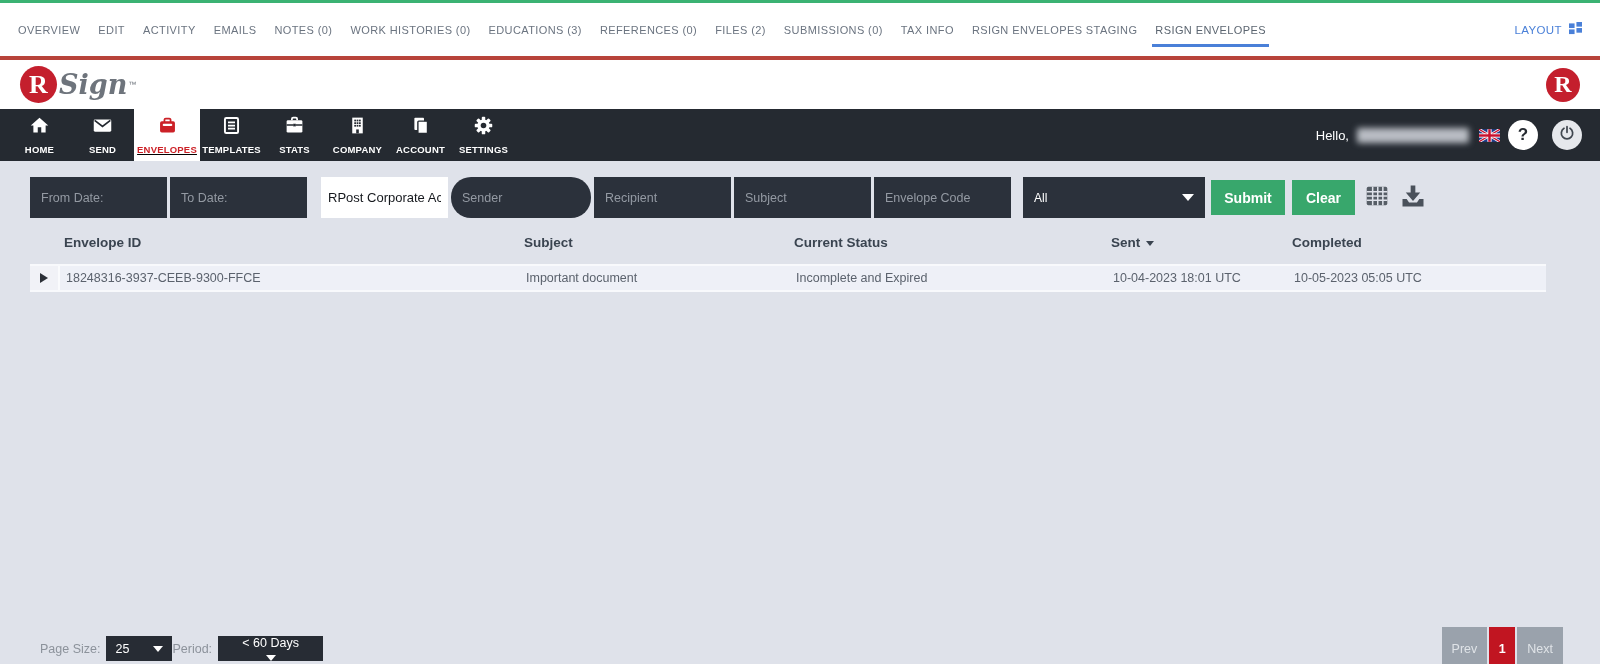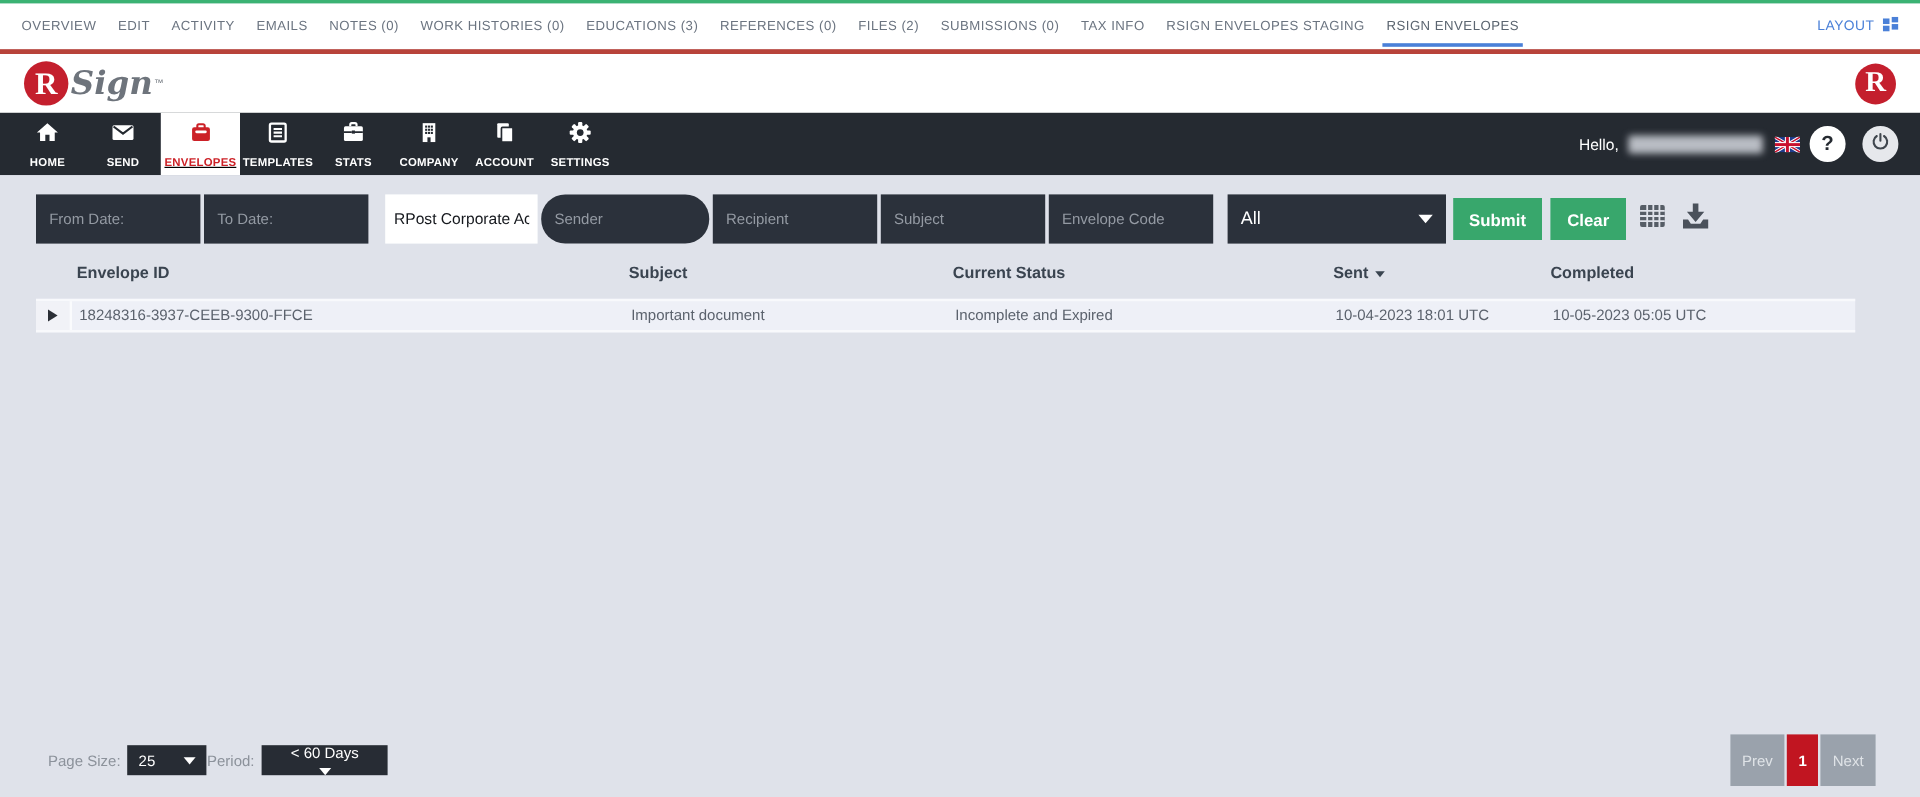--- a/index.html
+++ b/index.html
@@ -1,21 +1,21 @@
 <!DOCTYPE html>
 <html><head>
 <meta charset="utf-8">
 <style>
   * { box-sizing: border-box; margin: 0; padding: 0; }
   html,body { width:1600px; height:664px; overflow:hidden; }
   body { font-family:"Liberation Sans", sans-serif; background:#dfe2ea; }
 
   
   .green-line { height:3px; background:#3bb273; }
-  .crm-nav { height:38px; background:#ffffff; display:flex; align-items:center; padding:0 18px; }
+  .crm-nav { height:53px; background:#ffffff; display:flex; align-items:center; padding:0 18px; }
   .crm-items { display:flex; align-items:center; gap:18px; }
   .crm-item { font-size:11px; letter-spacing:.4px; color:#6b7480; cursor:pointer; position:relative; white-space:nowrap; }
   .crm-item.active { color:#5b6570; }
   .crm-item.active::after { content:""; position:absolute; left:-3px; right:-3px; bottom:-11px; height:3px; background:#4a80d8; }
   .layout-link { margin-left:auto; display:flex; align-items:center; gap:7px; color:#4a80d8; font-size:11.5px; letter-spacing:.4px; cursor:pointer; }
   .red-line { height:4px; background:#b8433a; }
 
   
   .logo-band { height:49px; background:#ffffff; display:flex; align-items:center; padding:0 20px; }
   .rsign-logo { display:flex; align-items:flex-start; }
@@ -40,21 +40,21 @@
   .flag { margin-left:2px; cursor:pointer; display:flex; }
   .circle-btn { width:30px; height:30px; border-radius:50%; display:flex; align-items:center; justify-content:center; cursor:pointer; }
   .help-btn { background:#ffffff; color:#252a31; font-weight:bold; font-size:17px; }
   .power-btn { background:#e6e8ec; margin-left:6px; }
 
   
   .content { position:relative; height:522px; background:#dfe2ea; }
 
   
   .filter-bar { display:flex; align-items:center; padding:16px 0 0 30px; }
-  .f-dark, .f-select { background:#2b313b; border:none; height:41px; color:#fff; font-size:15px; padding:0 11px; outline:none; }
+  .f-dark, .f-select { background:#2b313b; border:none; height:41px; color:#fff; font-size:12px; padding:0 11px; outline:none; }
   .f-dark::placeholder { color:#949aa3; opacity:1; font-size:12.5px; }
   .f-dark { margin-right:3px; }
   .f-from, .f-to, .f-recipient, .f-subject, .f-envcode { width:137px; }
   .f-sender { width:140px;border-radius:20px; }
   .f-account { width:127px; background:#ffffff; color:#15181d; font-size:13px; padding:0 7px; margin-left:11px; margin-right:3px; border:none; height:41px; outline:none; }
   .f-select { width:182px; margin-left:9px; display:flex; align-items:center; justify-content:space-between; cursor:pointer; }
   .caret-down { width:0; height:0; border-left:6px solid transparent; border-right:6px solid transparent; border-top:7px solid #ffffff; }
   .btn-green { height:35px; background:#38a76c; color:#fff; font-weight:bold; font-size:14px; border:none; cursor:pointer; }
   .btn-submit { width:74px; margin-left:6px; }
   .btn-clear { width:63px; margin-left:7px; }

